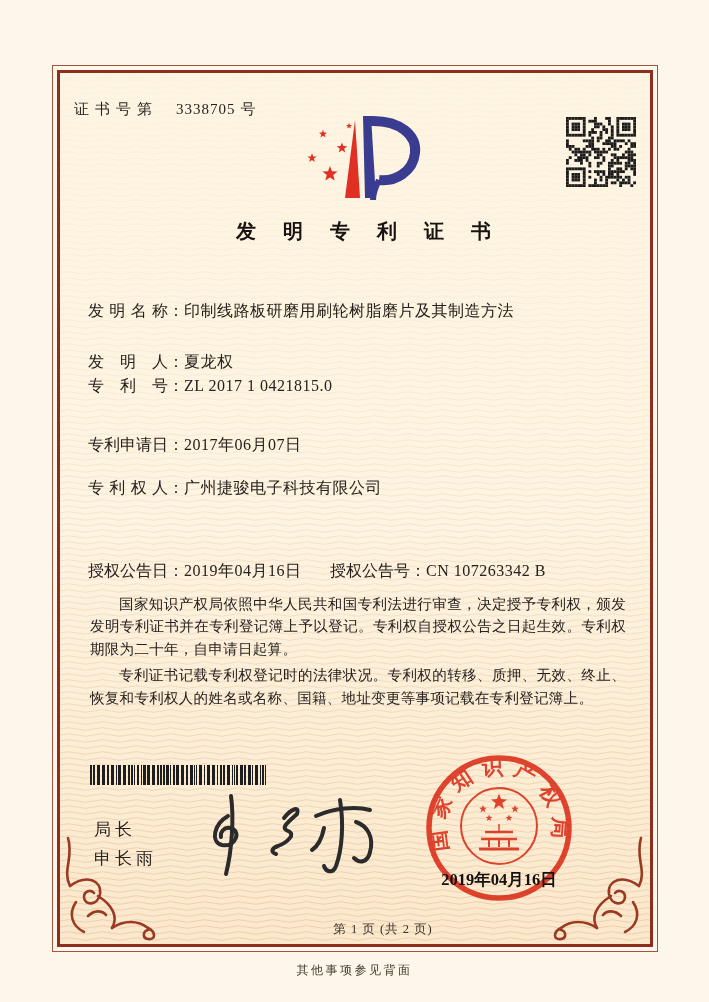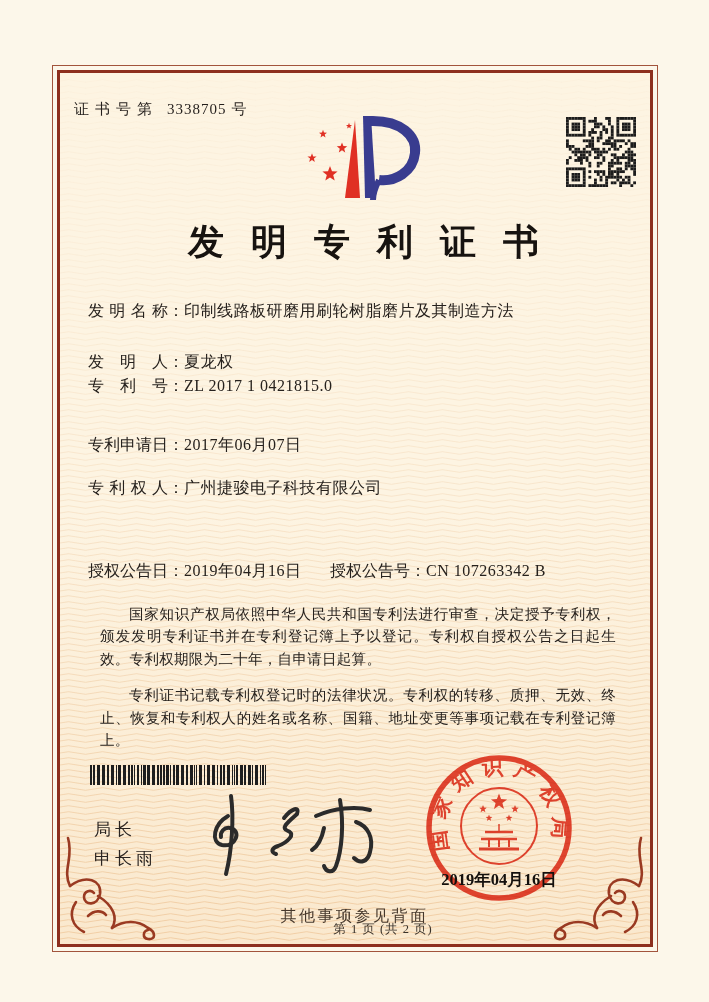--- a/index.html
+++ b/index.html
@@ -13,47 +13,47 @@
   #page{position:relative;width:709px;height:1002px;background:var(--paper);overflow:hidden;}
   .abs{position:absolute;}
   #frame-thick{left:57px;top:70px;width:596px;height:877px;border:3px solid var(--border-dark);
     box-sizing:border-box;background:var(--inner-paper);}
   #frame-thin{left:52px;top:65px;width:606px;height:887px;border:1px solid var(--border-thin);
     box-sizing:border-box;}
   #waves{left:60px;top:73px;width:590px;height:871px;}
   #warm-overlay{left:60px;top:73px;width:590px;height:871px;
     background:linear-gradient(180deg,rgba(250,236,214,0) 50%,rgba(245,210,165,0.22) 82%,rgba(243,205,158,0.3) 100%);}
   #certno{left:74px;top:100px;font-size:15px;color:#241f1c;letter-spacing:6px;white-space:nowrap;}
-  #certno .num{letter-spacing:1px;margin-left:9px;}
+  #certno .num{letter-spacing:1px;margin-left:18px;}
   #certno .suffix{margin-left:5px;}
   #logo{left:297px;top:108px;width:126px;height:100px;}
   #qr{left:566px;top:117px;width:70px;height:70px;}
-  #title{left:57px;top:218px;width:596px;text-align:center;font-size:36px;font-weight:700;
+  #title{left:57px;top:218px;width:596px;text-align:center;font-size:20px;font-weight:700;
     letter-spacing:27px;padding-left:44px;box-sizing:border-box;color:#171310;white-space:nowrap;}
   .frow{position:absolute;left:88px;font-size:16px;color:var(--ink);white-space:nowrap;line-height:22px;}
   .flabel{display:inline-block;width:80px;text-align:justify;text-align-last:justify;vertical-align:top;}
   .fcolon{display:inline-block;width:16px;vertical-align:top;}
   .fvalue{letter-spacing:0.5px;vertical-align:top;}
   .fvalue-block{display:inline-block;vertical-align:top;letter-spacing:0.5px;}
   .fpair2{position:absolute;left:242px;top:0;}
   #paras{left:86px;top:589px;width:544px;font-size:14.5px;line-height:22.4px;color:var(--ink);
     text-align:justify;letter-spacing:0.3px;}
-  #paras p{margin:14px;text-indent:2em;}
+  #paras p{margin:4px;text-indent:2em;}
   #barcode{left:90px;top:765px;width:178px;height:20px;}
   .officer{left:94px;font-size:17px;font-weight:400;letter-spacing:4px;color:#2a2421;
     font-family:"Liberation Sans","DejaVu Sans",sans-serif;}
   #officer-title{top:818px;}
   #officer-name{top:847px;}
   #signature{left:198px;top:790px;width:190px;height:88px;}
   #seal{left:423px;top:752px;width:152px;height:152px;mix-blend-mode:multiply;}
   #seal-date{left:426px;top:869px;width:146px;text-align:center;font-size:16.5px;font-weight:700;
     color:#14100d;white-space:nowrap;}
   #footer-page{left:57px;top:921px;width:596px;text-align:center;font-size:12.5px;
     letter-spacing:1px;color:#3a322a;padding-left:28px;}
-  #back-note{left:0;top:906px;width:709px;text-align:center;font-size:16px;
+  #back-note{left:0;top:962px;width:709px;text-align:center;font-size:12px;
     letter-spacing:2.5px;color:#46382c;}
   .flourish{width:115px;height:108px;}
   #flourish-left{left:58px;top:836px;}
   #flourish-right{left:536px;top:836px;transform:scaleX(-1);}
 </style>
 </head>
 <body>
 
 <div id="page">
 

